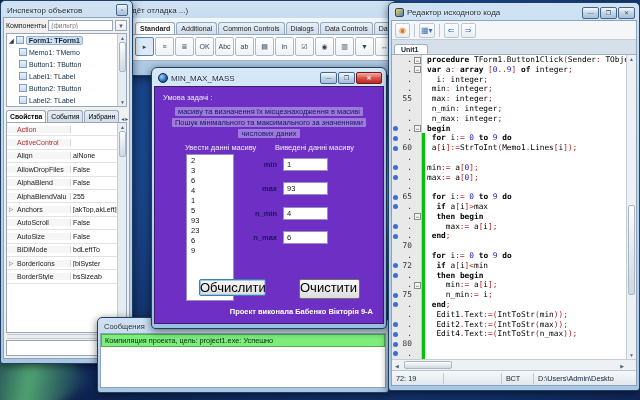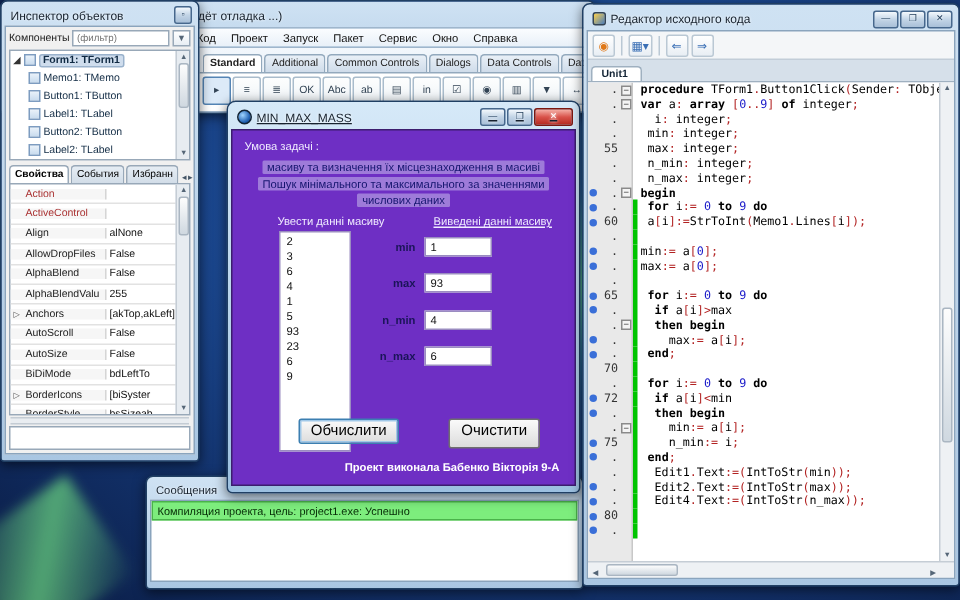--- a/index.html
+++ b/index.html
@@ -41,21 +41,21 @@
   #pal-tabs { display:flex; height:16px; align-items:flex-end; padding-left:2px; font-size:7px; color:#222; }
   .ptab { padding:2px 4px; border:1px solid #93a9bd; border-bottom:none; border-radius:3px 3px 0 0;
     background:linear-gradient(#e9f0f7,#cfdcea); margin-right:1px; white-space:nowrap; }
   .ptab.active { background:#fff; font-weight:bold; }
   #pal-icons { flex:1; display:flex; gap:1px; padding:2px; background:#fff; border-top:1px solid #93a9bd; }
   .picon { width:19px; height:19px; border:1px solid #a9bccc; border-radius:2px; background:linear-gradient(#fdfefe,#eef3f7);
     font-size:7px; line-height:17px; text-align:center; color:#345; overflow:hidden; }
   .picon.sel { border-color:#5585b5; background:#dceaf8; }
 
   
-  #inspector { left:1; top:77; width:133px; height:308px; z-index:2; }
+  #inspector { left:1; top:77; width:133px; height:364px; z-index:2; }
   #inspector .tbar { height:14px; }
   #inspector .client { height:calc(100% - 16px); display:flex; flex-direction:column; font-size:7px; }
   #oi-filter { display:flex; align-items:center; gap:2px; padding:2px; }
   #oi-filter .lbl { color:#222; }
   #oi-filter input { flex:1; width:40px; height:11px; border:1px solid #98a8b8; font-size:6.5px; padding:0 2px;
     font-family:"Liberation Sans",sans-serif; color:#999; }
   .funnel { width:12px; height:11px; border:1px solid #98a8b8; background:linear-gradient(#fff,#e8eef4);
     font-size:6px; text-align:center; line-height:10px; color:#567; }
   #oi-tree { height:74px; margin:0 2px; border:1px solid #98a8b8; background:#fff; position:relative; overflow:hidden; }
   .titem { display:flex; align-items:center; gap:2px; height:12px; padding-left:12px; white-space:nowrap; color:#102a43; }
@@ -82,38 +82,38 @@
   
   #messages { left:97px; top:317px; width:292px; height:76px; z-index:3; }
   #messages .tbar { height:13px; font-size:7.5px; }
   #messages .client { height:calc(100% - 15px); background:#fff; font-size:7.3px; overflow:hidden; }
   .msgline { padding:1px 3px; white-space:nowrap; }
   .msgline.ok { background:#7ded7d; border:1px solid #4ab34a; color:#052a05; }
 
   
   #appwin { left:151px; top:67px; width:236px; height:262px; z-index:4; border-radius:6px 6px 4px 4px;
     background: linear-gradient(#d6e9f8,#9cc0e0); }
-  #appwin .tbar { height:16px;text-decoration:underline; }
+  #appwin .tbar { height:16px; }
   .swirl { width:10px; height:10px; border-radius:50%; background: radial-gradient(circle at 35% 35%, #9fd4ff, #1f5fb0 65%, #0c3a74); border:1px solid #123; }
   #appwin .client { height:calc(100% - 18px); background:#6e2fc4; border:1px solid #3c1d6e; position:relative;
     font-size:7.5px; color:#f0ecff; }
   #task-label { position:absolute; left:8px; top:6px; }
   #task-lines { position:absolute; left:0; top:19px; width:100%; text-align:center; }
   .tline { display:inline-block; background:#9e7bd9; color:#15156e; padding:0 3px; margin:1px 0; border-radius:1px; }
   #in-label  { position:absolute; left:30px; top:56px; }
-  #out-label { position:absolute; left:134px; top:56px;text-decoration:underline; }
+  #out-label { position:absolute; left:120px; top:56px; }
   #memo { position:absolute; left:31px; top:67px; width:48px; height:147px; background:#fff; border:1px solid #9a8cc0;
     color:#111; font-size:7.5px; line-height:10px; padding:1px 0 0 4px; }
   .frow { position:absolute; left:96px; display:flex; align-items:center; gap:6px; }
   .flabel { width:26px; text-align:right; color:#1a1458; font-weight:bold; }
   .fedit { width:45px; height:13px; background:#fff; border:1px solid #9a8cc0; color:#111; font-size:7.5px;
     line-height:12px; padding-left:3px; }
   #btnrow { position:absolute; left:0; top:192px; width:100%; }
   .abtn { position:absolute; height:17px; background:linear-gradient(#fafafa,#dcdcdc); border:1px solid #6e6e6e;
-    border-radius:2px; font-size:10px; color:#000; text-align:center; line-height:15px; }
+    border-radius:2px; font-size:13px; color:#000; line-height:15px; }
   .abtn.deflt { border:1px solid #3c7fb1; box-shadow:0 0 0 1px #a0c8e8 inset; }
   #credit { position:absolute; right:10px; top:220px; font-weight:bold; color:#fff; }
 
   
   #editor { left:388px; top:2px; width:252px; height:389px; z-index:5; }
   #editor .tbar { height:15px; }
   #editor .client { height:calc(100% - 17px); display:flex; flex-direction:column; background:#f4f6f8; }
   #ed-toolbar { display:flex; align-items:center; gap:2px; height:19px; padding:0 3px; border-bottom:1px solid #c2cdd8; }
   .etbtn { min-width:15px; height:15px; border:1px solid #bac8d4; border-radius:2px; background:linear-gradient(#fff,#e8eef4);
     font-size:8px; line-height:13px; text-align:center; padding:0 1px; }
@@ -148,33 +148,20 @@
 
 <div id="stage">
   <div class="swoosh1"></div>
   <div class="swoosh2"></div>
 
   <div id="ide" class="win">
     <div class="tbar">
       <span class="appicon"></span>
       <span class="ttl">Lazarus IDE v1.4.4 - project1 (идёт отладка ...)</span>
     </div>
-    <div id="menubar">
-        <span class="mitem">Файл</span>
-        <span class="mitem">Правка</span>
-        <span class="mitem">Поиск</span>
-        <span class="mitem">Вид</span>
-        <span class="mitem">Код</span>
-        <span class="mitem">Проект</span>
-        <span class="mitem">Запуск</span>
-        <span class="mitem">Пакет</span>
-        <span class="mitem">Сервис</span>
-        <span class="mitem">Окно</span>
-        <span class="mitem">Справка</span>
-      </div>
     <div id="toolzone">
       <div id="speedbtns">
         <div class="brow" id="tb-row1">
             <span class="tbtn" style="color:#3a6fb5">▤</span>
             <span class="tbtn" style="color:#3a6fb5">▦</span>
             <span class="tbtn" style="color:#c9a227">▼</span>
             <span class="tbtn" style="color:#3a6fb5">▣</span>
             <span class="tbtn" style="color:#3a6fb5">⧉</span>
             <span class="tbtn" style="color:#7b4fb5">⇄</span>
           </div>
@@ -493,15 +480,21 @@
           <span class="sb-arr" style="top:1px;left:2px">▲</span>
           <div class="sb-th" style="top:150px;height:90px;left:1px;width:7px"></div>
           <span class="sb-arr" style="bottom:1px;left:2px">▼</span>
         </div>
       </div>
       <div id="ed-hsb">
         <span class="sb-arr" style="top:2.5px;left:3px">◀</span>
         <div class="hsb-th"></div>
         <span class="sb-arr" style="top:2.5px;right:12px">▶</span>
       </div>
+      <div id="ed-status">
+        <span class="st-cell" style="width:52px">72: 19</span>
+        <span class="st-cell" style="width:58px"></span>
+        <span class="st-cell" style="width:32px">ВСТ</span>
+        <span class="st-cell" style="flex:1;border-right:none">D:\Users\Admin\Deskto</span>
+      </div>
     </div>
   </div>
 </div>
 
 </body></html>

